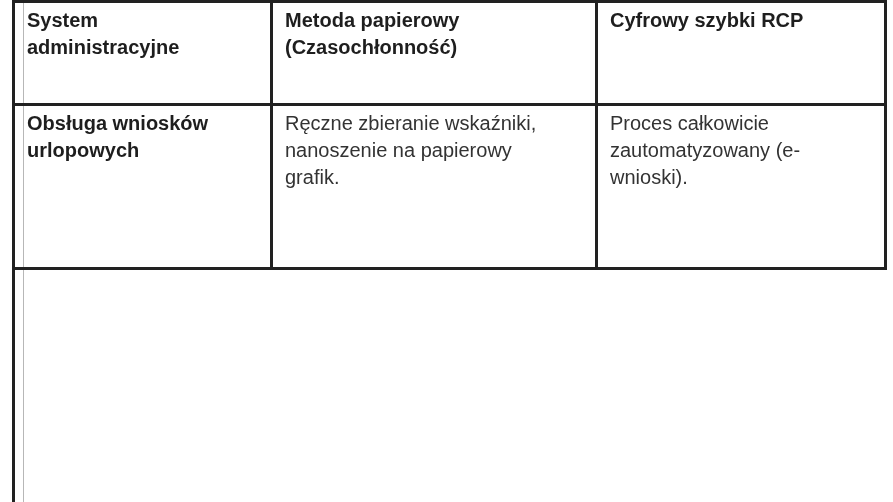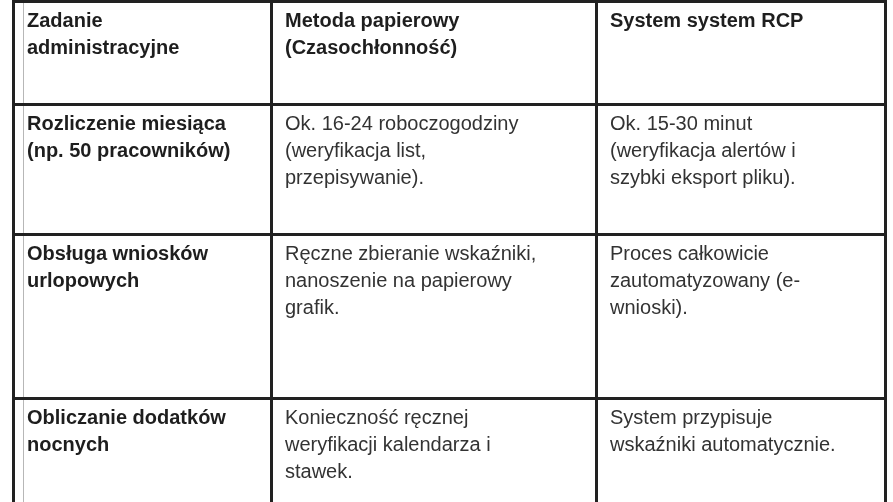--- a/index.html
+++ b/index.html
@@ -74,50 +74,31 @@
   <div class="inner-gridline"></div>
 
   <table class="cmp">
     <colgroup>
       <col style="width:258px">
       <col style="width:325px">
       <col style="width:289px">
     </colgroup>
     <tbody>
       <tr class="hdr">
-        <th>Zadanie
+        <th>System
 administracyjne</th>
         <th>Metoda papierowy
 (Czasochłonność)</th>
-        <th>System system RCP</th>
-      </tr>
-      <tr class="row-0">
-        <td class="task">Rozliczenie miesiąca
-(np. 50 pracowników)</td>
-        <td class="val">Ok. 16-24 roboczogodziny
-(weryfikacja list,
-przepisywanie).</td>
-        <td class="val">Ok. 15-30 minut
-(weryfikacja alertów i
-szybki eksport pliku).</td>
+        <th>Cyfrowy szybki RCP</th>
       </tr>
       <tr class="row-1">
         <td class="task">Obsługa wniosków
 urlopowych</td>
         <td class="val">Ręczne zbieranie wskaźniki,
 nanoszenie na papierowy
 grafik.</td>
         <td class="val">Proces całkowicie
 zautomatyzowany (e-
 wnioski).</td>
       </tr>
-      <tr class="row-2">
-        <td class="task">Obliczanie dodatków
-nocnych</td>
-        <td class="val">Konieczność ręcznej
-weryfikacji kalendarza i
-stawek.</td>
-        <td class="val">System przypisuje
-wskaźniki automatycznie.</td>
-      </tr>
     </tbody>
   </table>
 </div>
 
 </body></html>

